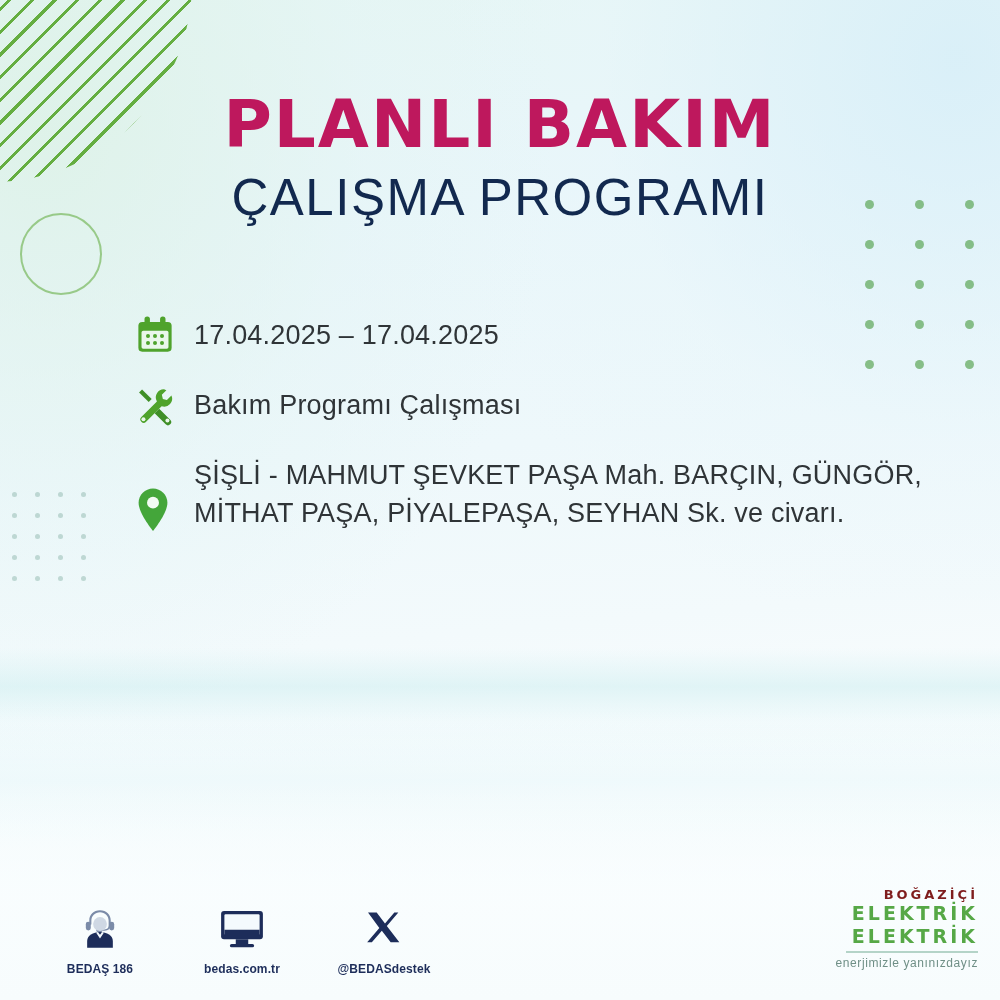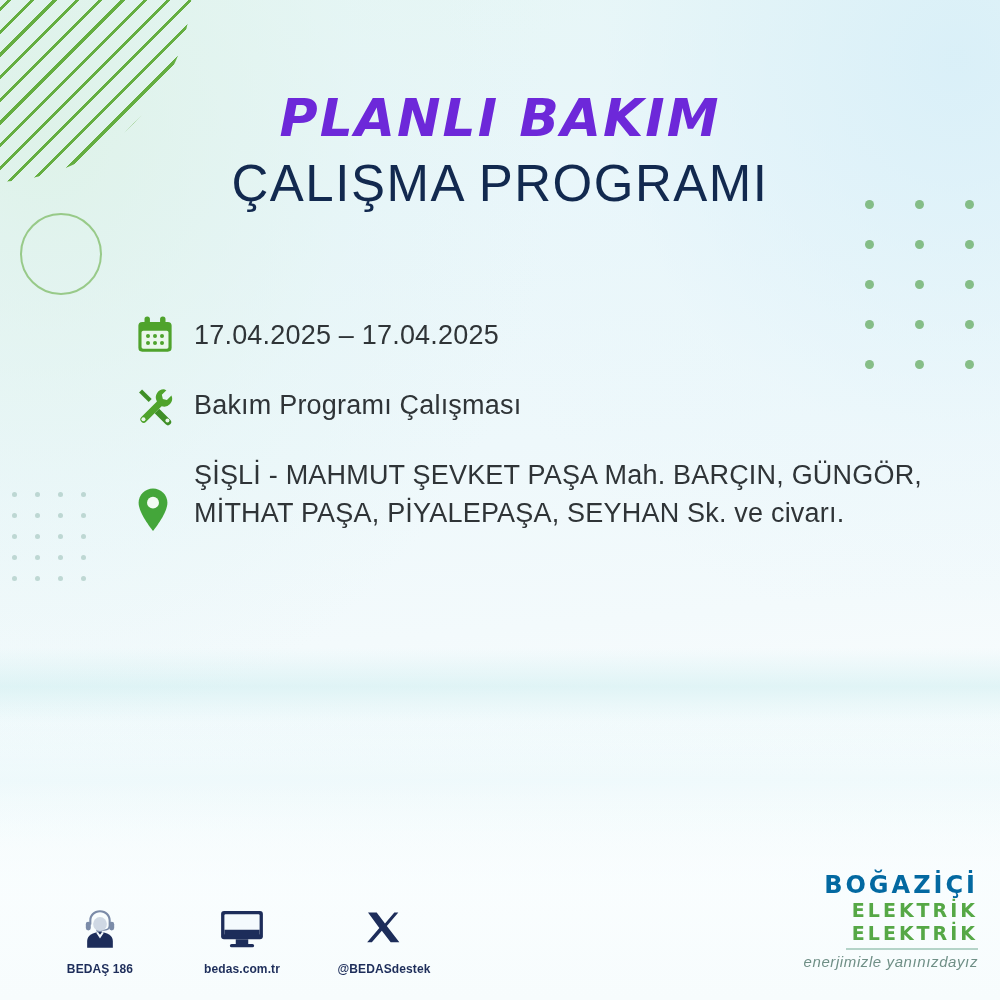--- a/index.html
+++ b/index.html
@@ -63,24 +63,23 @@
 
   .dots-left{
     position:absolute; left:12px; top:492px;
     display:grid; grid-template-columns:repeat(4,23px); grid-auto-rows:21px;
   }
   .dots-left i{ width:5px; height:5px; border-radius:50%; background:#8fb7ae; opacity:.5; display:block; }
 
   
   .header{ position:absolute; left:0; right:0; top:92px; text-align:center; }
   .title{
-    font-size:52px; font-weight:800; letter-spacing:2px;
-    color:#6d28d9; line-height:1;
+    font-size:66px; font-weight:800; letter-spacing:2px;
+    color:#be185d; line-height:1;
     font-family:"DejaVu Sans", sans-serif;
-    font-style:italic;
   }
   .subtitle{
     margin-top:14px;
     font-size:51px; font-weight:400; letter-spacing:1.5px;
     color:#12294f; line-height:1;
     font-family:"Liberation Sans", sans-serif;
   }
 
   
   .info{ position:absolute; left:134px; top:312px; width:840px; }
@@ -98,24 +97,24 @@
   .footer{ position:absolute; left:0; right:0; bottom:10px; height:110px; }
   .social{ position:absolute; left:45px; bottom:14px; display:flex; gap:32px; }
   .social .item{ width:110px; text-align:center; }
   .social .glyph{ height:52px; display:flex; align-items:center; justify-content:center; }
   .social .lbl{
     margin-top:7px; font-size:12px; color:#1d2d5a; font-weight:700;
     font-family:"Liberation Sans", sans-serif; letter-spacing:.1px;
   }
 
   .logo{ position:absolute; right:22px; bottom:20px; text-align:right; }
-  .logo .l1{ font-size:24px; font-weight:800; letter-spacing:3px; color:#0369a1; line-height:1.18; font-family:"DejaVu Sans",sans-serif; }
+  .logo .l1{ font-size:13px; font-weight:800; letter-spacing:3px; color:#7f1d1d; line-height:1.18; font-family:"DejaVu Sans",sans-serif; }
   .logo .l2, .logo .l3{ font-size:19px; font-weight:800; letter-spacing:3px; color:#56a846; line-height:1.18; font-family:"DejaVu Sans",sans-serif; }
   .logo .rule{ height:2px; background:#9dc6b6; margin:4px 0 3px auto; width:132px; opacity:.75; }
-  .logo .tag{ font-size:15px; color:#6f8f86; letter-spacing:.6px; font-style:italic; font-family:"Liberation Sans",sans-serif; }
+  .logo .tag{ font-size:12px; color:#6f8f86; letter-spacing:.6px; font-family:"Liberation Sans",sans-serif; }
 </style>
 </head>
 <body>
 
 <div class="bg-base"></div>
 <div class="bg-wash-left"></div>
 <div class="bg-wash-right"></div>
 <div class="bg-wave"></div>
 <div class="bg-wave2"></div>
 <div class="bg-bottom"></div>

